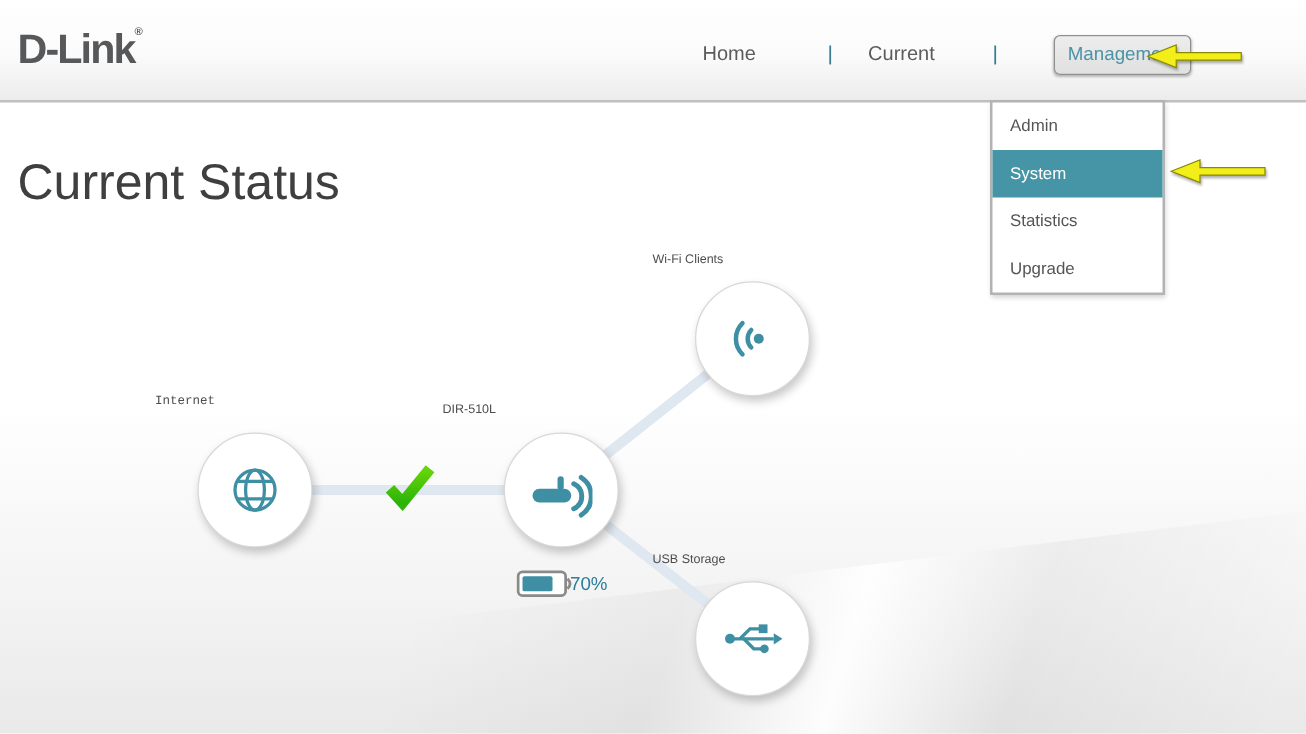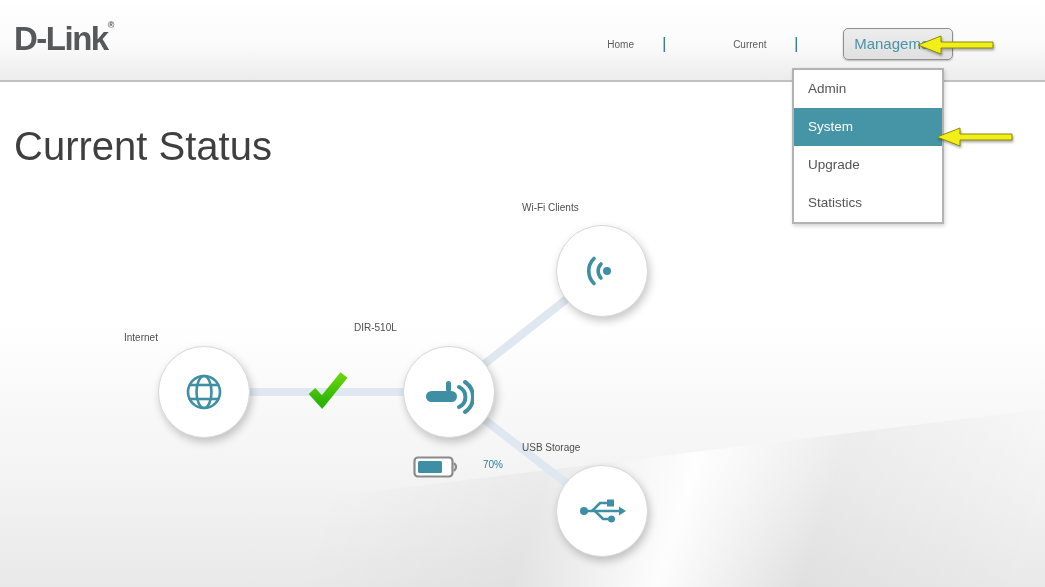--- a/index.html
+++ b/index.html
@@ -12,48 +12,48 @@
           transform:rotate(-7deg); pointer-events:none; }
 
   
   .header { position:absolute; left:0; top:0; width:1045px; height:82px;
             background:linear-gradient(180deg,#ffffff 0%,#fbfbfb 55%,#ececec 100%);
             border-bottom:2px solid #c0c0c0; z-index:5; }
   .logo { position:absolute; left:14px; top:20px; font-size:33px; font-weight:bold;
           color:#57585a; letter-spacing:-1.5px; }
   .logo sup { font-size:9px; letter-spacing:0; vertical-align:22px; }
   .nav { position:absolute; left:562px; top:27px; height:34px; display:flex; align-items:center; z-index:6; }
-  .nav-link { width:72px; text-align:right; font-size:10px; color:#5b5b5b; cursor:pointer; }
+  .nav-link { width:72px; text-align:left; font-size:16px; color:#5b5b5b; cursor:pointer; }
   .nav-sep { margin:0 28px; color:#3e7e95; font-size:16px; font-weight:bold; transform:scaleX(0.7); }
   .nav-mgmt { margin-left:16px; width:110px; height:32px; line-height:30px; text-align:center;
               font-size:15px; color:#4b93a6; background:linear-gradient(180deg,#ededed,#e0e0e0);
               border:1px solid #8f8f8f; border-radius:5px; cursor:pointer;
               box-shadow:0 1px 2px rgba(0,0,0,0.25); }
 
   
-  .dropdown { position:absolute; left:792px; top:68px; width:152px; background:#fff;
+  .dropdown { position:absolute; left:792px; top:80px; width:140px; background:#fff;
               border:2px solid #b3b3b3; z-index:10; box-shadow:1px 2px 4px rgba(0,0,0,0.18); }
   .dd-item { height:38px; line-height:38px; padding-left:14px; font-size:13.5px; color:#555; cursor:pointer; }
   .dd-item.selected { background:#4695a7; color:#ffffff; }
 
   
   .title { position:absolute; left:14px; top:124px; font-size:40px; font-weight:300;
            color:#3f3f3f; letter-spacing:0; z-index:2; }
   .hint { position:absolute; left:483px; top:139px; font-size:12.5px; color:#666; z-index:2; }
 
   
   .lines { position:absolute; left:0; top:0; z-index:1; }
   .node { position:absolute; width:92px; height:92px; border-radius:50%;
           background:#fff; border:1px solid #d8d8d8; z-index:2; cursor:pointer;
           box-shadow:2px 4px 8px rgba(0,0,0,0.22);
           display:flex; align-items:center; justify-content:center; }
   .node-label { position:absolute; width:160px; text-align:left; font-size:10px;
                 color:#4d4d4d; z-index:2; }
   .battery-wrap { position:absolute; left:413px; top:456px; z-index:2; display:flex; align-items:center; }
-  .battery-pct { position:absolute; left:483px; top:459px; font-size:10px; color:#2d7f9d; z-index:2; }
+  .battery-pct { position:absolute; left:456px; top:459px; font-size:15px; color:#2d7f9d; z-index:2; }
   .check { position:absolute; left:306px; top:370px; z-index:3; }
   .arrow { position:absolute; z-index:11; }
   .arrow svg { filter:drop-shadow(1px 2px 1px rgba(0,0,0,0.3)); }
 </style>
 </head>
 <body>
 
 <div class="page">
 
   <svg class="lines" width="1045" height="587" viewBox="0 0 1045 587">
@@ -69,27 +69,27 @@
       <div class="nav-sep">|</div>
       <div class="nav-link">Current</div>
       <div class="nav-sep">|</div>
       <div class="nav-mgmt">Management</div>
     </div>
   </div>
 
   <div class="dropdown">
     <div class="dd-item">Admin</div>
     <div class="dd-item selected">System</div>
+    <div class="dd-item">Statistics</div>
     <div class="dd-item">Upgrade</div>
-    <div class="dd-item">Statistics</div>
   </div>
 
   <div class="title">Current Status</div>
 
-  <div class="node-label" style="left:124px; top:332px;">Internet</div>
+  <div class="node-label" style="left:124px; top:316px;font-family:Liberation Mono, monospace;">Internet</div>
   <div class="node-label" style="left:354px; top:322px;">DIR-510L</div>
   <div class="node-label" style="left:522px; top:202px;">Wi-Fi Clients</div>
   <div class="node-label" style="left:522px; top:442px;">USB Storage</div>
 
   <div class="node" style="left:158px; top:346px;">
     <svg width="44" height="44" viewBox="0 0 44 44">
       <g stroke="#3e8fa3" stroke-width="2.6" fill="none">
         <circle cx="22" cy="22" r="16"></circle>
         <ellipse cx="22" cy="22" rx="7.5" ry="16"></ellipse>
         <line x1="7.8" y1="15" x2="36.2" y2="15"></line>

